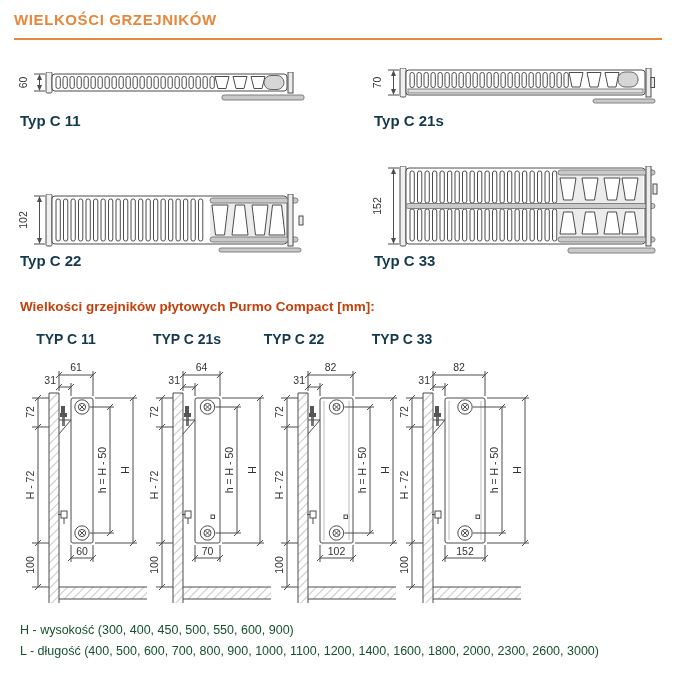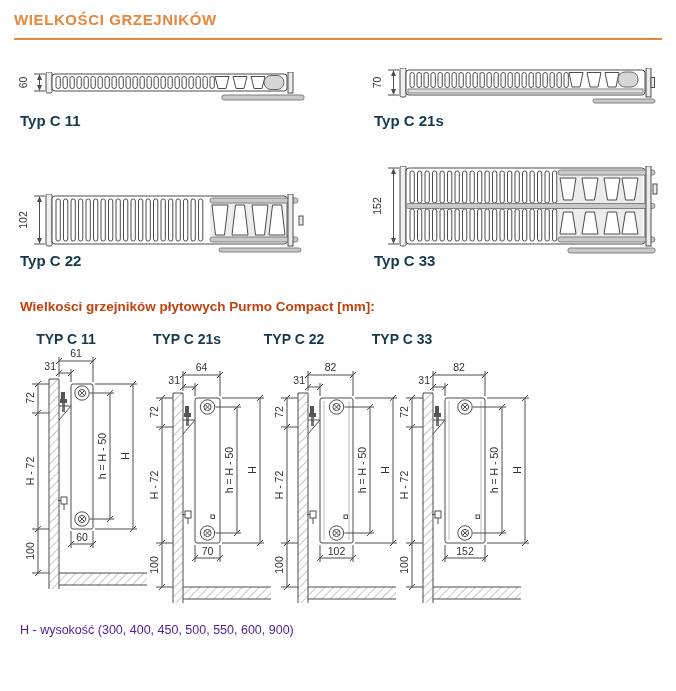--- a/index.html
+++ b/index.html
@@ -4,21 +4,21 @@
 <style>
   html,body{margin:0;padding:0;}
   body{width:676px;height:691px;background:#ffffff;position:relative;overflow:hidden;
        font-family:"Liberation Sans", sans-serif;}
   .abs{position:absolute;}
   .page-title{left:14px;top:11px;font-size:15px;font-weight:600;letter-spacing:.6px;color:#E6873C;}
   .rule{left:14px;top:38px;width:648px;height:0;border-top:2px solid #E6873C;}
   .xsec-label{font-size:15px;font-weight:bold;color:#14394E;}
   .dim-title{left:20px;top:299px;font-size:13.5px;font-weight:bold;color:#c2410c;}
   .col-header{position:absolute;top:331px;width:110px;text-align:center;font-size:14px;font-weight:bold;color:#14394E;}
-  .legend{left:20px;top:620px;color:#4c1d95;font-size:12.5px;line-height:20.5px;}
+  .legend{left:20px;top:620px;color:#14532d;font-size:12.5px;line-height:20.5px;}
   svg text{font-family:"Liberation Sans", sans-serif;}
 </style>
 </head>
 <body>
 
 <div class="abs page-title">WIELKOŚCI GRZEJNIKÓW</div>
 <div class="abs rule"></div>
 
 <div id="xsecs">
     <div class="abs" style="left: 14px; top: 72px;"><svg width="312" height="33" viewBox="0 0 312 33">
@@ -213,21 +213,21 @@
   </div>
 
 <div class="abs dim-title">Wielkości grzejników płytowych Purmo Compact [mm]:</div>
 <div id="dim-headers">
     <div class="col-header" style="left: 11px;">TYP C 11</div>
     <div class="col-header" style="left: 132px;">TYP C 21s</div>
     <div class="col-header" style="left: 239px;">TYP C 22</div>
     <div class="col-header" style="left: 347px;">TYP C 33</div>
   </div>
 <div id="dim-cols">
-    <div class="abs" style="left: 16px; top: 344px;"><svg width="150" height="252" viewBox="0 0 150 252">
+    <div class="abs" style="left: 16px; top: 358px;"><svg width="150" height="252" viewBox="0 0 150 252">
         <defs>
           <pattern id="h0" width="6" height="6" patternUnits="userSpaceOnUse" patternTransform="rotate(45)">
             <line x1="0" y1="0" x2="0" y2="6" stroke="#999999" stroke-width="1.1"></line>
           </pattern>
         </defs>
         <rect x="33" y="35" width="10" height="210" rx="0" fill="url(#h0)" stroke="none" stroke-width="1"></rect>
         <line x1="33" y1="35" x2="33" y2="245" stroke="#4D4D4D" stroke-width="1"></line>
         <line x1="43" y1="35" x2="43" y2="245" stroke="#4D4D4D" stroke-width="1"></line>
         <line x1="33" y1="35" x2="43" y2="35" stroke="#4D4D4D" stroke-width="1"></line>
         <rect x="43" y="229" width="88" height="12" rx="0" fill="url(#h0)" stroke="none" stroke-width="1"></rect>
@@ -508,13 +508,14 @@
         <line x1="52" y1="203" x2="58" y2="197" stroke="#4D4D4D" stroke-width="1"></line>
         <line x1="92" y1="203" x2="98" y2="197" stroke="#4D4D4D" stroke-width="1"></line>
         <line x1="55" y1="187" x2="55" y2="204" stroke="#4D4D4D" stroke-width="1"></line>
         <line x1="95" y1="187" x2="95" y2="204" stroke="#4D4D4D" stroke-width="1"></line>
         <text x="75" y="197" fill="#333333" font-size="10.5" text-anchor="middle">152</text>
       </svg></div>
   </div>
 
 <div class="abs legend" id="legend">
     <div>H - wysokość (300, 400, 450, 500, 550, 600, 900)</div>
+    <div>L - długość (400, 500, 600, 700, 800, 900, 1000, 1100, 1200, 1400, 1600, 1800, 2000, 2300, 2600, 3000)</div>
   </div>
 
 </body></html>

